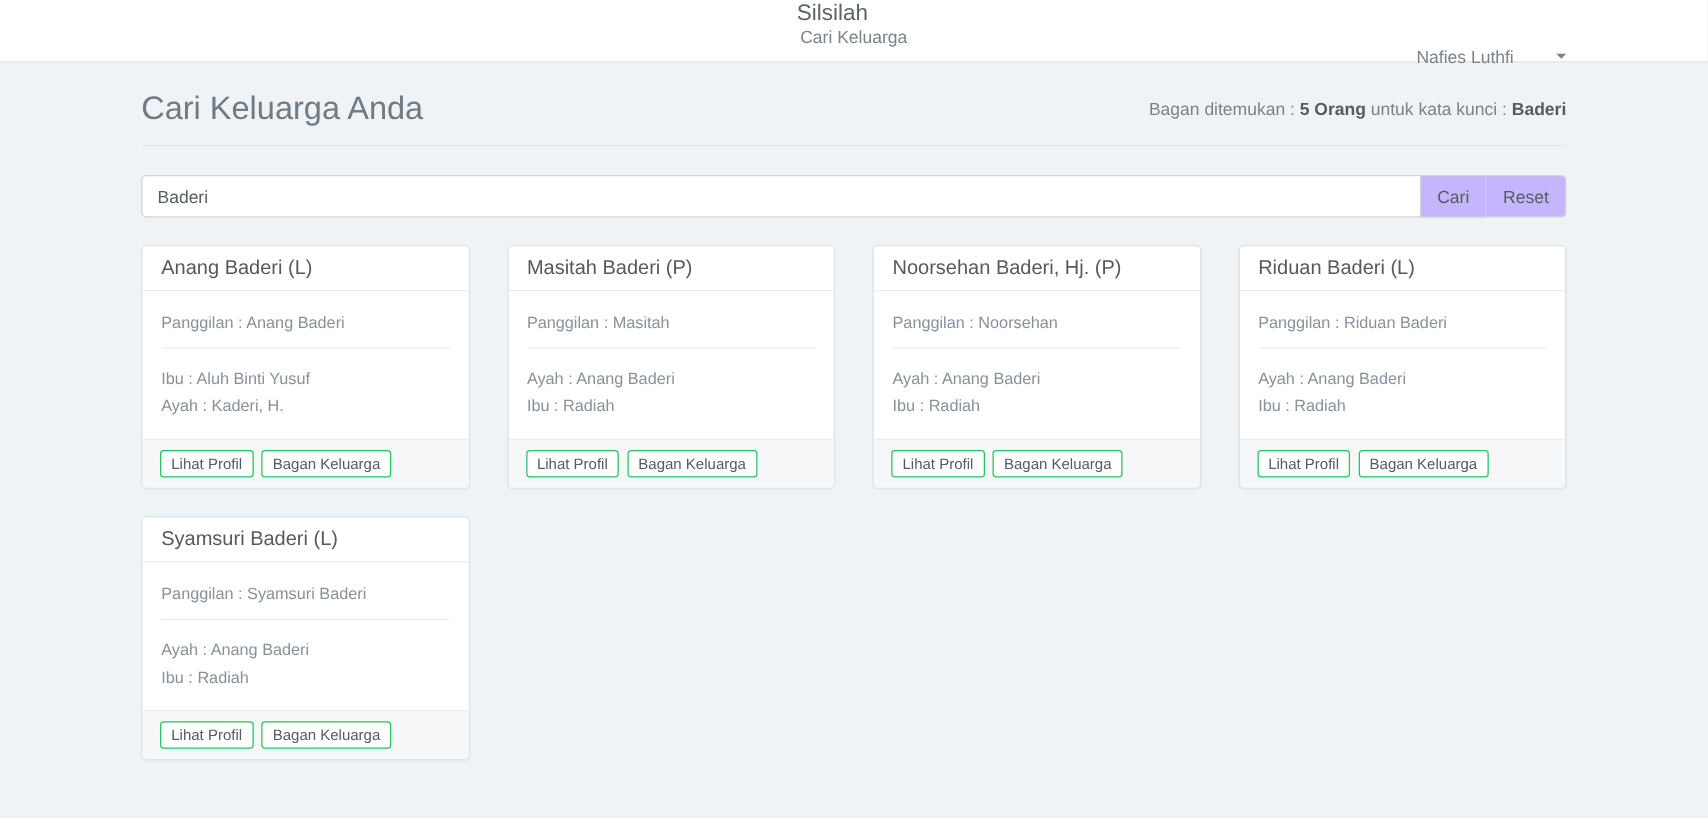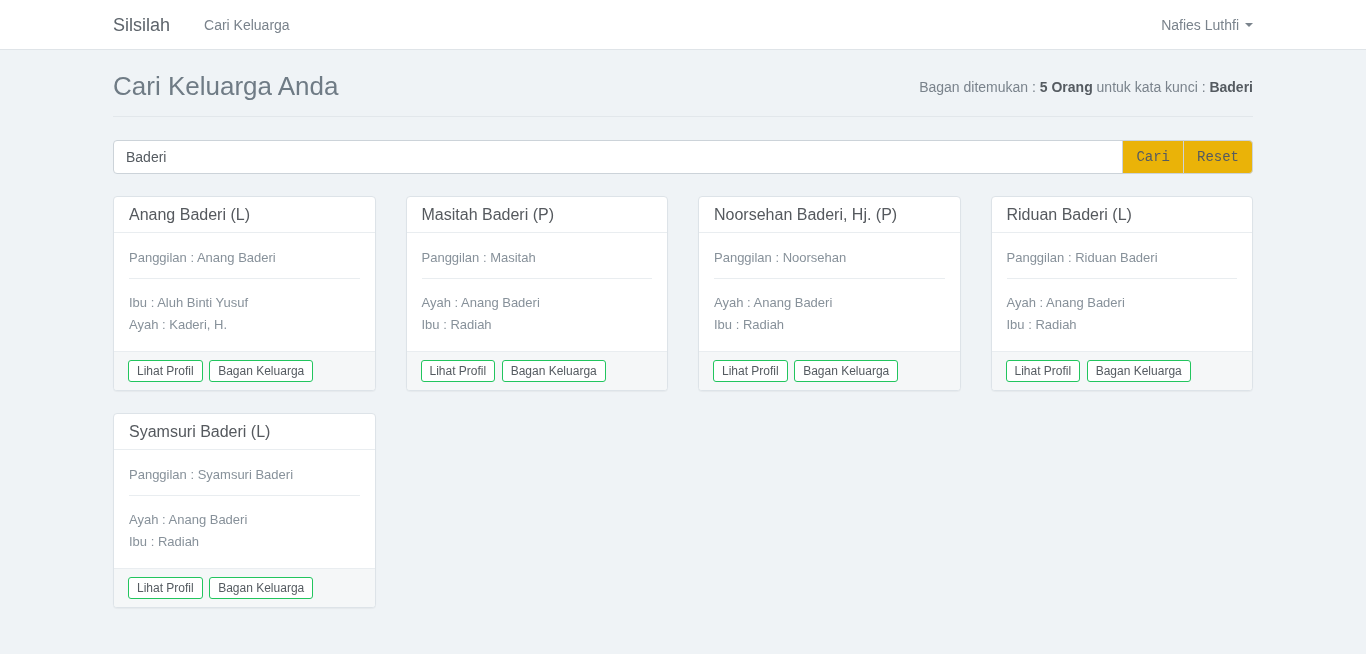--- a/index.html
+++ b/index.html
@@ -21,20 +21,21 @@
   
   .navbar {
     background: #ffffff;
     border-bottom: 1px solid #dfe4e8;
     height: 50px;
   }
   .navbar .container {
     display: flex;
     align-items: center;
     height: 50px;
+    flex-direction: column;
   }
   .brand {
     font-size: 18px;
     color: #5d646b;
     margin-right: 34px;
     text-decoration: none;
     cursor: pointer;
   }
   .nav-link {
     font-size: 14px;
@@ -42,20 +43,21 @@
     text-decoration: none;
     cursor: pointer;
   }
   .navbar-right {
     margin-left: auto;
     display: flex;
     align-items: center;
     font-size: 14px;
     color: #7a838c;
     cursor: pointer;
+    gap: 28px;
   }
   .caret {
     display: inline-block;
     width: 0; height: 0;
     margin-left: 6px;
     border-top: 4px solid #7a838c;
     border-left: 4px solid transparent;
     border-right: 4px solid transparent;
   }
 
@@ -98,23 +100,23 @@
     color: #555b61;
     background: #fff;
     border: 1px solid #ccd3d9;
     border-radius: 4px 0 0 4px;
     outline: none;
   }
   .btn-addon {
     height: 34px;
     padding: 6px 13px;
     font-size: 14px;
-    font-family: Liberation Mono, monospace;
-    color: #555b61;
-    background: #eab308;
+    font-family: Liberation Sans, sans-serif;
+    color: #555b61;
+    background: #c4b5fd;
     border: 1px solid #ccd3d9;
     margin-left: -1px;
     cursor: pointer;
     white-space: nowrap;
   }
   .btn-addon.last { border-radius: 0 4px 4px 0; }
 
   
   .results {
     display: grid;

